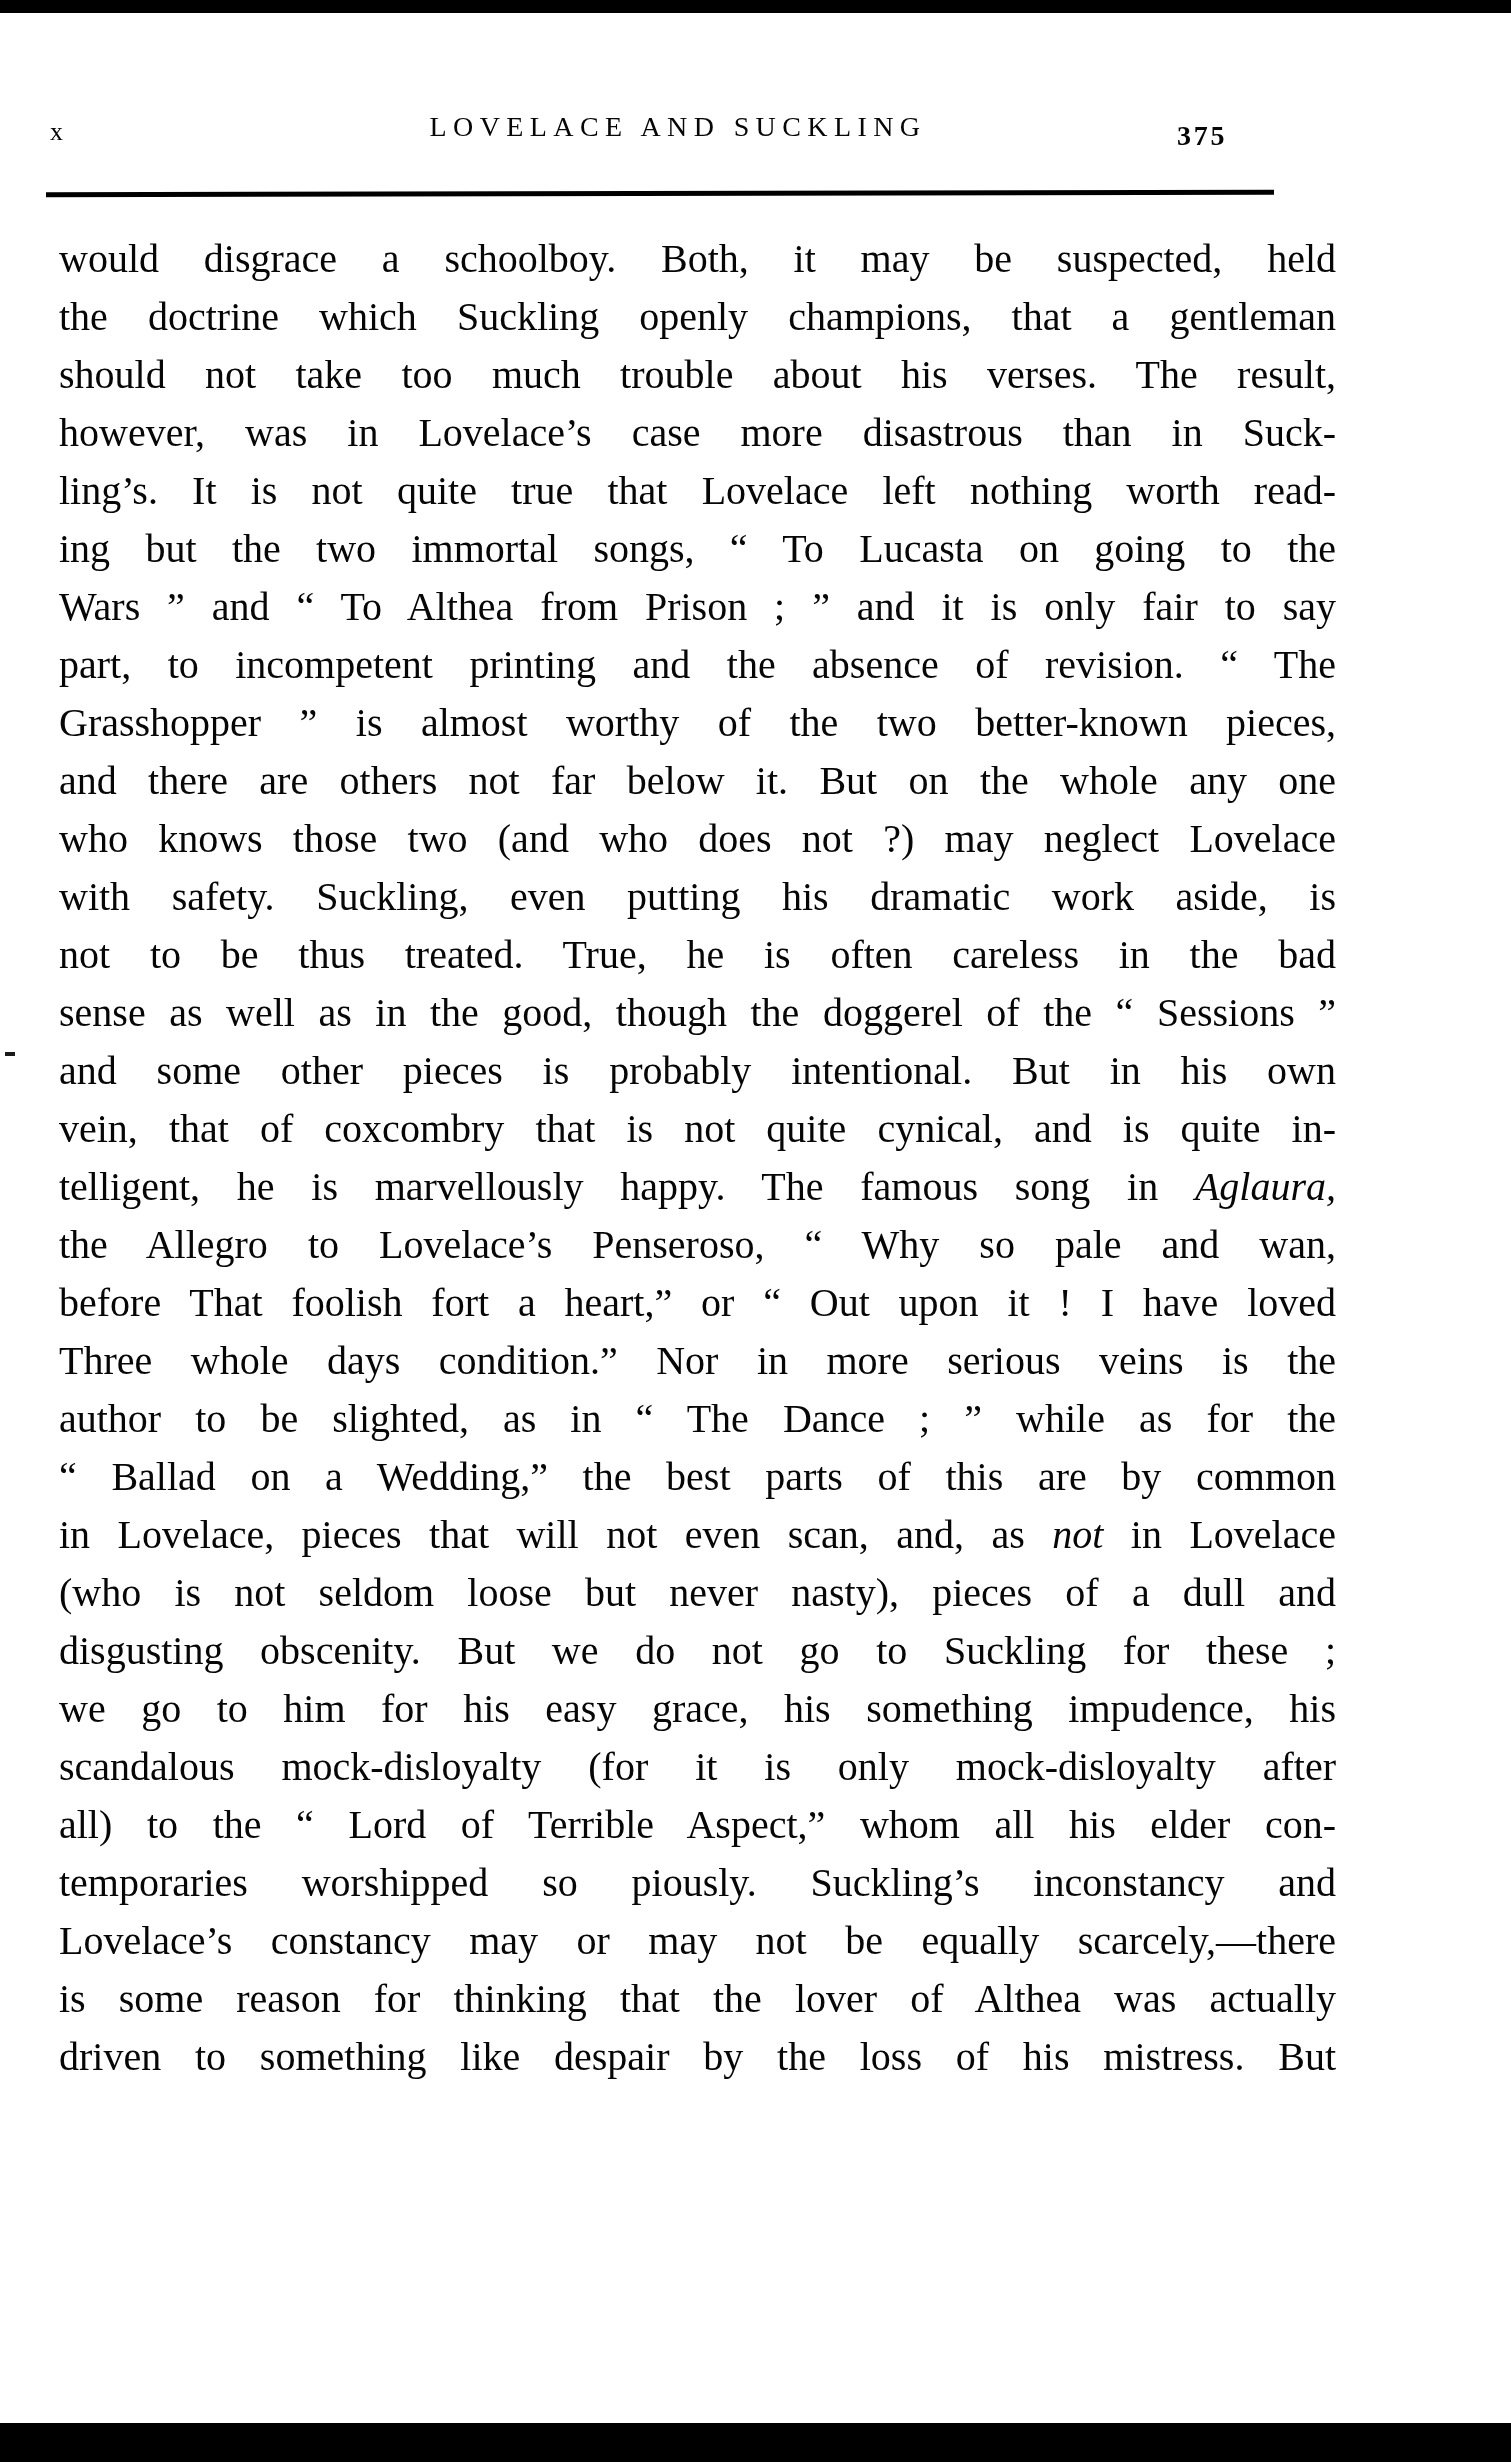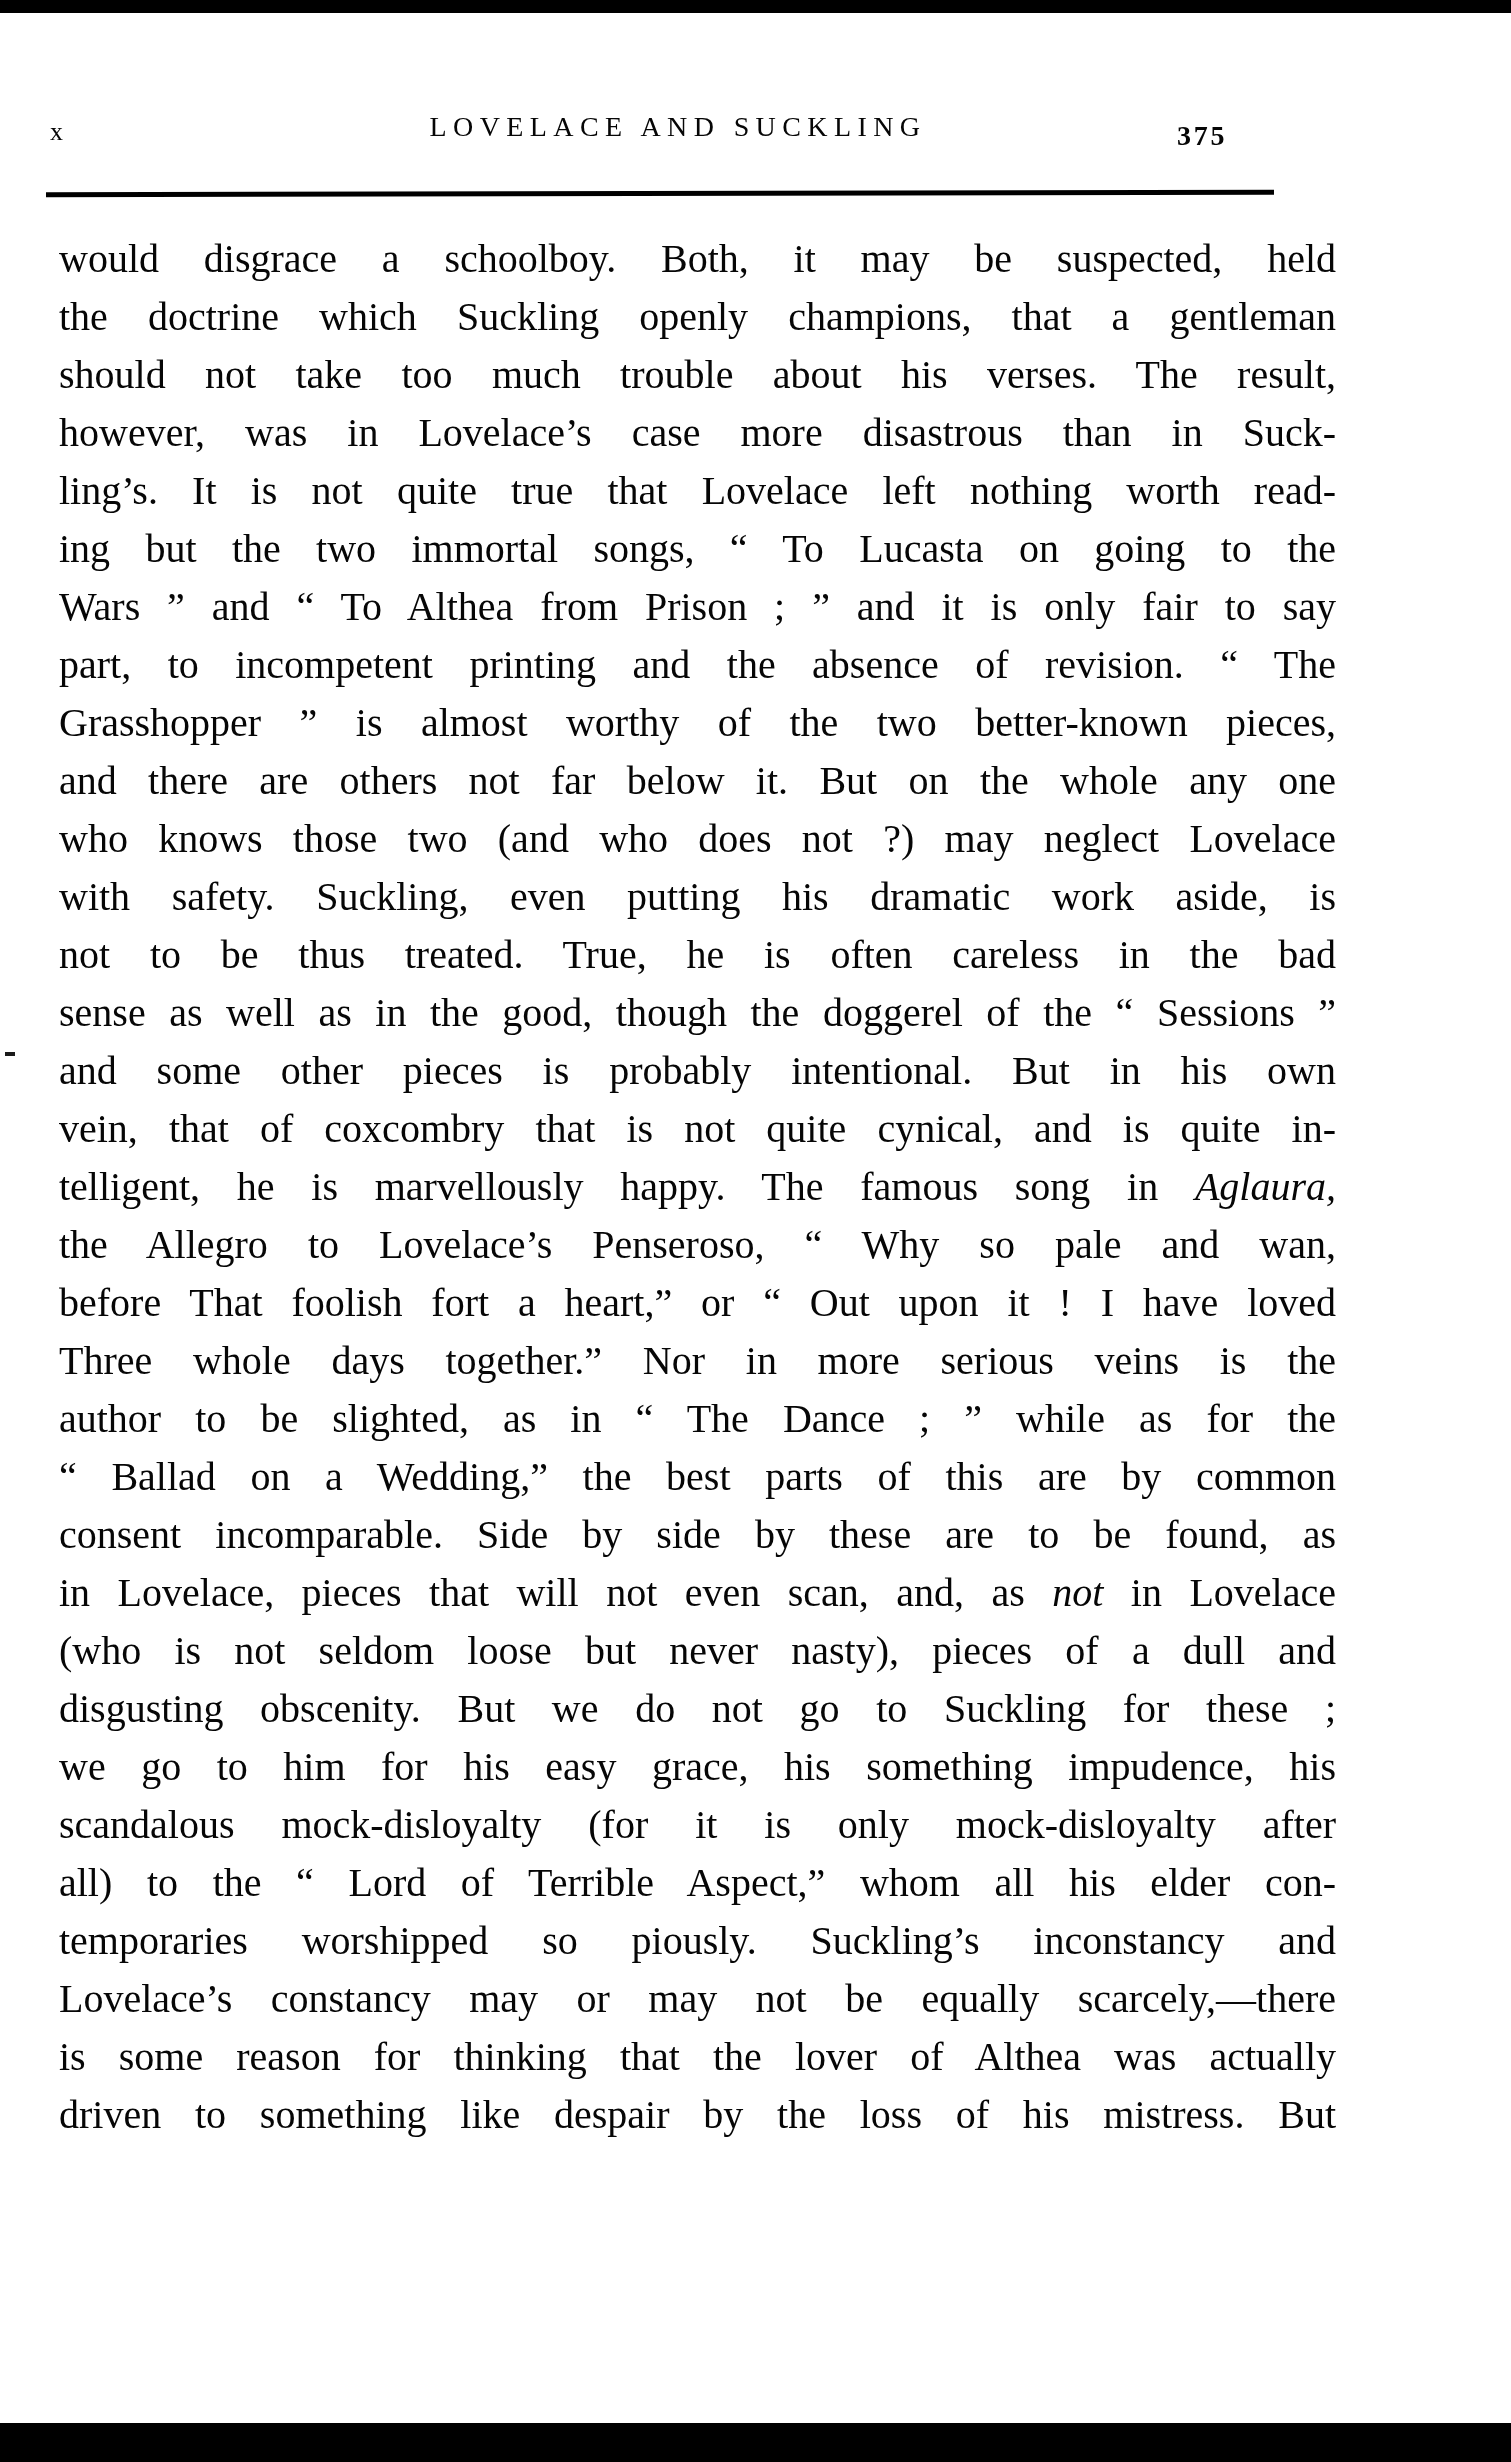--- a/index.html
+++ b/index.html
@@ -88,24 +88,23 @@
       <div class="line">and there are others not far below it.  But on the whole any one</div>
       <div class="line">who knows those two (and who does not ?) may neglect Lovelace</div>
       <div class="line">with safety.  Suckling, even putting his dramatic work aside, is</div>
       <div class="line">not to be thus treated.  True, he is often careless in the bad</div>
       <div class="line">sense as well as in the good, though the doggerel of the “ Sessions ”</div>
       <div class="line">and some other pieces is probably intentional.  But in his own</div>
       <div class="line">vein, that of coxcombry that is not quite cynical, and is quite in-</div>
       <div class="line">telligent, he is marvellously happy.  The famous song in <i>Aglaura,</i></div>
       <div class="line">the Allegro to Lovelace’s Penseroso, “ Why so pale and wan,</div>
       <div class="line">before That foolish fort a heart,” or “ Out upon it ! I have loved</div>
-      <div class="line">Three whole days together.”  Nor in more serious veins is the</div>
+      <div class="line">Three whole days condition.”  Nor in more serious veins is the</div>
       <div class="line">author to be slighted, as in “ The Dance ; ” while as for the</div>
       <div class="line">“ Ballad on a Wedding,” the best parts of this are by common</div>
-      <div class="line">consent incomparable.  Side by side by these are to be found, as</div>
       <div class="line">in Lovelace, pieces that will not even scan, and, as <i>not</i> in Lovelace</div>
       <div class="line">(who is not seldom loose but never nasty), pieces of a dull and</div>
       <div class="line">disgusting obscenity.  But we do not go to Suckling for these ;</div>
       <div class="line">we go to him for his easy grace, his something impudence, his</div>
       <div class="line">scandalous mock-disloyalty (for it is only mock-disloyalty after</div>
       <div class="line">all) to the “ Lord of Terrible Aspect,” whom all his elder con-</div>
       <div class="line">temporaries worshipped so piously.  Suckling’s inconstancy and</div>
       <div class="line">Lovelace’s constancy may or may not be equally scarcely,—there</div>
       <div class="line">is some reason for thinking that the  lover of  Althea was actually</div>
       <div class="line">driven to something like despair by the loss of his mistress.  But</div>

